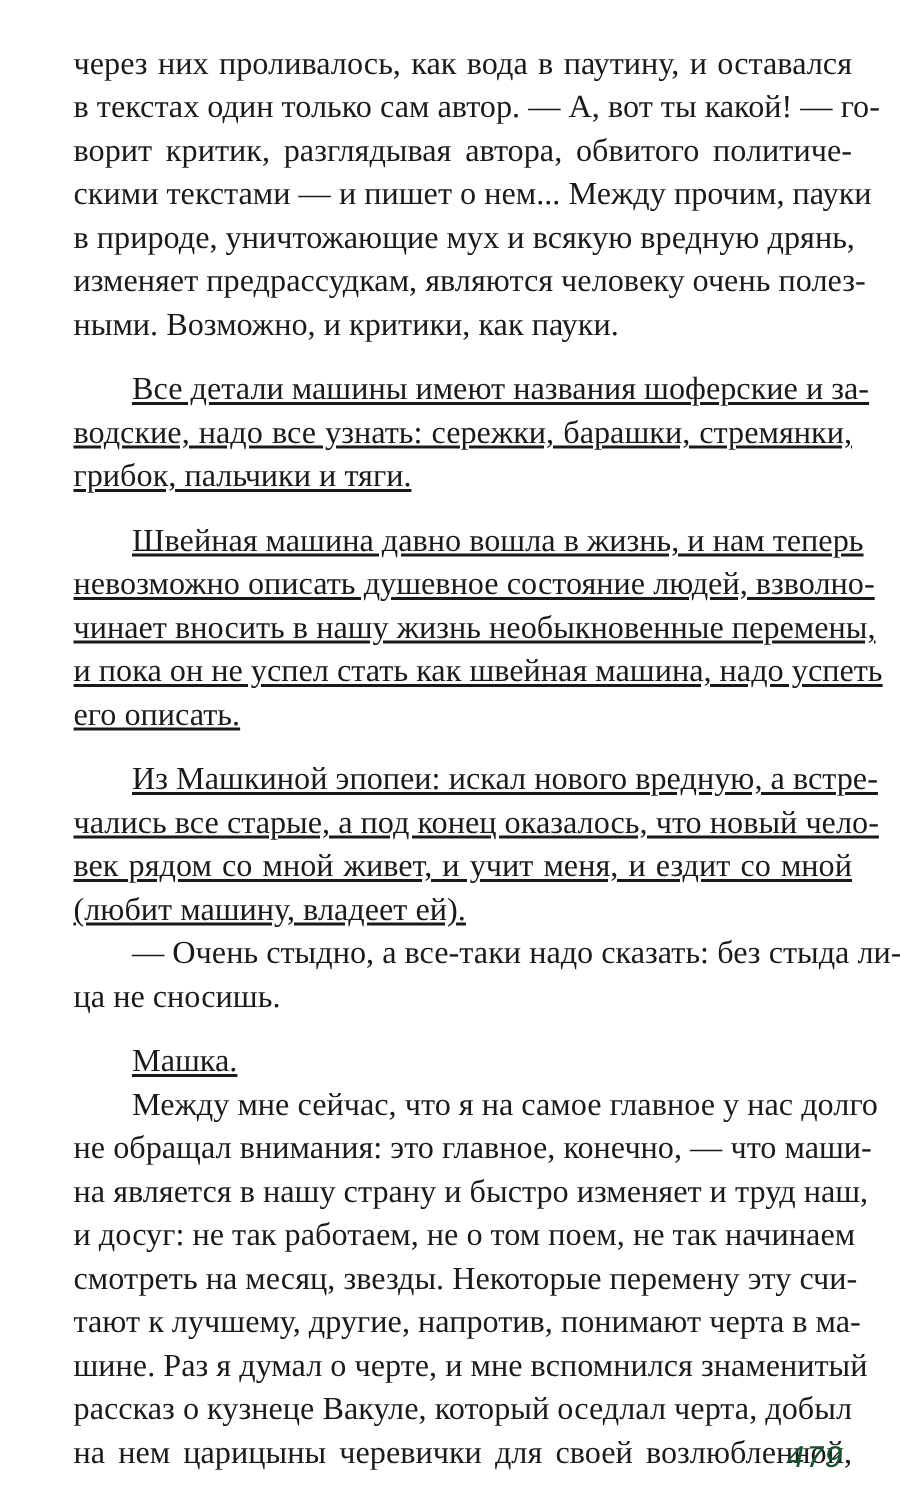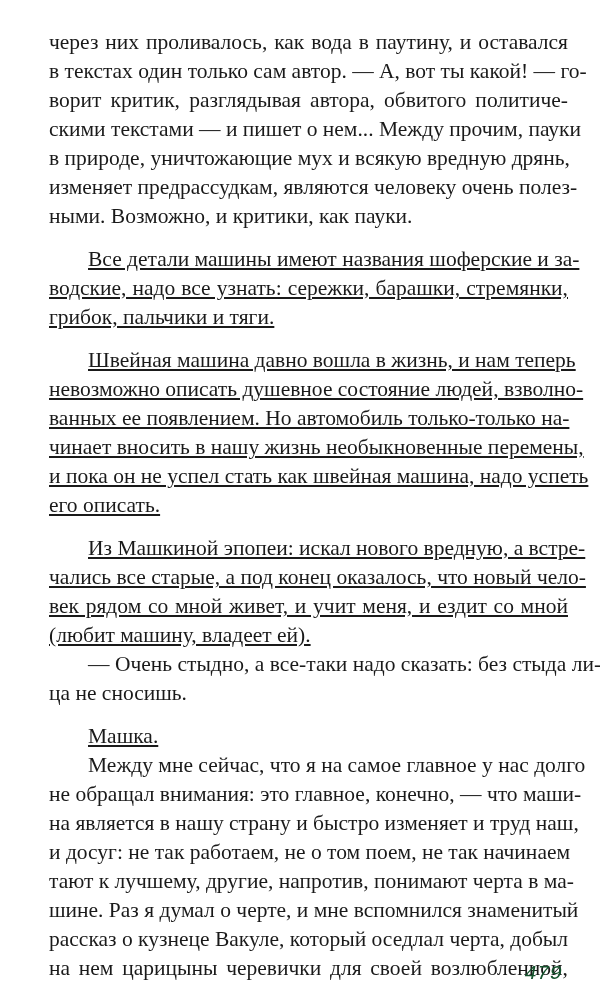--- a/index.html
+++ b/index.html
@@ -36,21 +36,20 @@
 
   <div class="para gap">
     <span class="line indent">Все детали машины имеют названия шоферские и за-</span>
     <span class="line">водские, надо все узнать: сережки, барашки, стремянки,</span>
     <span class="line last">грибок, пальчики и тяги.</span>
   </div>
 
   <div class="para gap">
     <span class="line indent">Швейная машина давно вошла в жизнь, и нам теперь</span>
     <span class="line">невозможно описать душевное состояние людей, взволно-</span>
-    <span class="line">ванных ее появлением. Но автомобиль только-только на-</span>
     <span class="line">чинает вносить в нашу жизнь необыкновенные перемены,</span>
     <span class="line">и пока он не успел стать как швейная машина, надо успеть</span>
     <span class="line last">его описать.</span>
   </div>
 
   <div class="para gap">
     <span class="line indent">Из Машкиной эпопеи: искал нового вредную, а встре-</span>
     <span class="line">чались все старые, а под конец оказалось, что новый чело-</span>
     <span class="line">век рядом со мной живет, и учит меня, и ездит со мной</span>
     <span class="line last">(любит машину, владеет ей).</span>
@@ -63,20 +62,21 @@
 
   <div class="para gap">
     <span class="line indent last">Машка.</span>
   </div>
 
   <div class="para">
     <span class="line indent">Между мне сейчас, что я на самое главное у нас долго</span>
     <span class="line">не обращал внимания: это главное, конечно, — что маши-</span>
     <span class="line">на является в нашу страну и быстро изменяет и труд наш,</span>
     <span class="line">и досуг: не так работаем, не о том поем, не так начинаем</span>
+    <span class="line">смотреть на месяц, звезды. Некоторые перемену эту счи-</span>
     <span class="line">тают к лучшему, другие, напротив, понимают черта в ма-</span>
     <span class="line">шине. Раз я думал о черте, и мне вспомнился знаменитый</span>
     <span class="line">рассказ о кузнеце Вакуле, который оседлал черта, добыл</span>
     <span class="line">на нем царицыны черевички для своей возлюбленной,</span>
 
   </div>
 
 </div>
 
 <div class="page-number">479</div>

